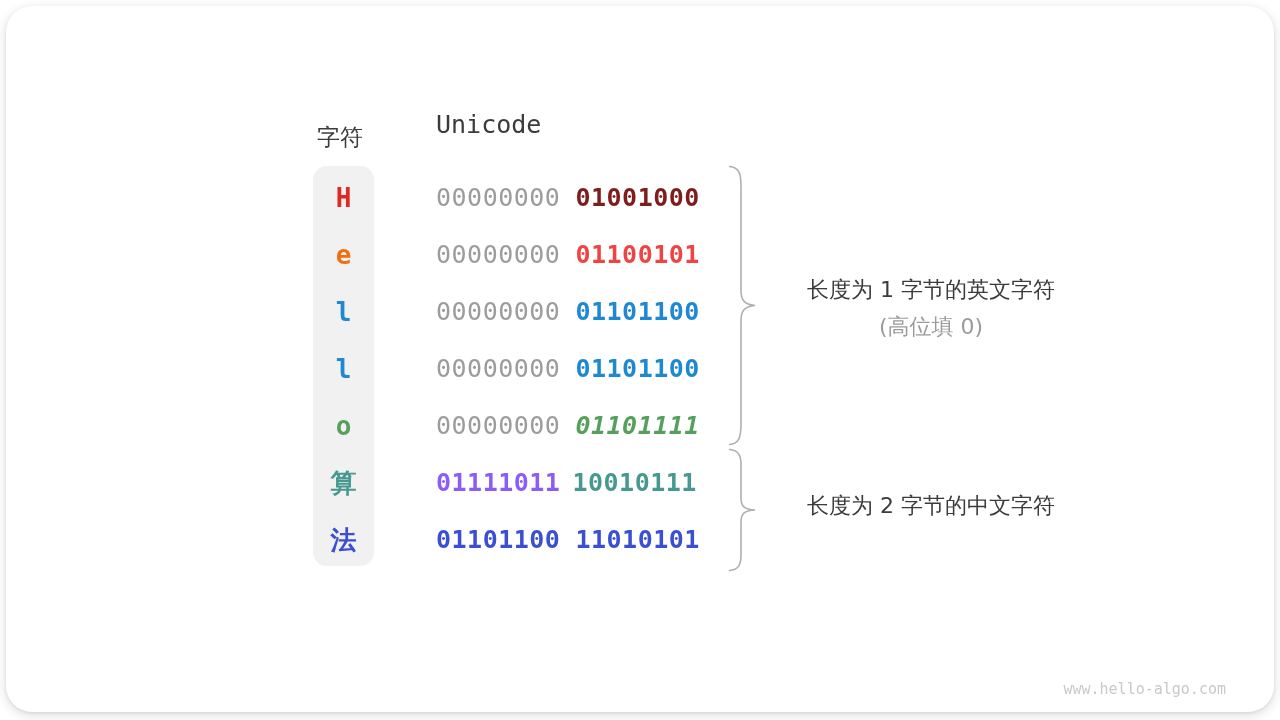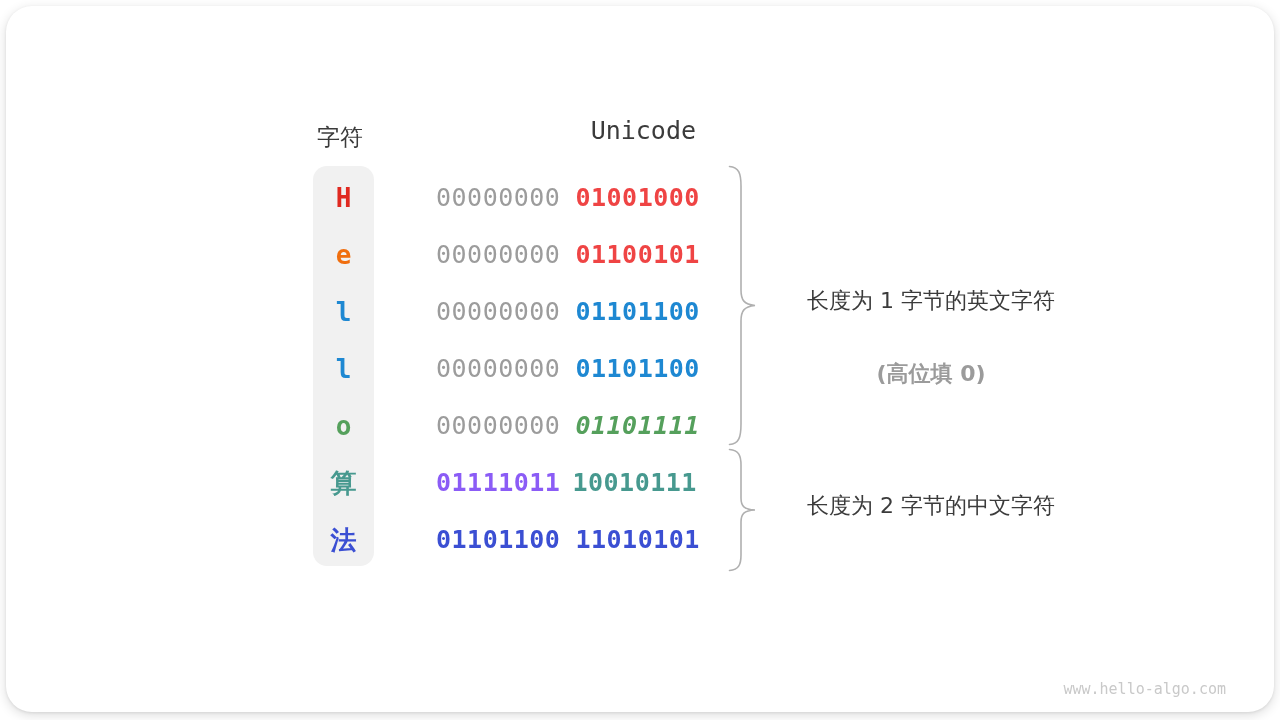--- a/index.html
+++ b/index.html
@@ -21,22 +21,22 @@
   .col-header {
     font-size: 23px;
     font-weight: 400;
     color: #3b3b3b;
   }
   .char-header {
     left: 303px; top: 116px; width: 62px;
     text-align: center;
   }
   .unicode-header {
-    left: 430px; top: 110px; width: 260px;
-    text-align: right;
+    left: 430px; top: 104px; width: 260px;
+    text-align: left;
     font-family: "DejaVu Sans Mono", monospace;
     font-size: 25px;
   }
   .char-pill {
     left: 307px; top: 160px;
     width: 61px; height: 400px;
     background: #f1f1f1;
     border-radius: 14px;
   }
   .row {
@@ -66,28 +66,27 @@
   .annotation {
     position: absolute;
     left: 750px; width: 350px;
     text-align: center;
     font-size: 22px;
     color: #3b3b3b;
     line-height: 37px;
   }
   .annotation .sub {
     color: #9b9b9b;
-    font-weight: 700;
-    margin-top: 36px;
+    font-weight: 400;
   }
   .annotation-2 {
     top: 487px;
     line-height: 26px;
   }
-  .annotation-1 { top: 276px; }
+  .annotation-1 { top: 265px; }
   .watermark {
     position: absolute;
     right: 48px; top: 674px;
     font-family: "DejaVu Sans Mono", monospace;
     font-size: 15px;
     color: #c9c9c9;
     margin-left: 35px;
   }
 </style>
 </head>
@@ -96,21 +95,21 @@
 <div class="card">
 
   <div class="abs col-header char-header">字符</div>
   <div class="abs col-header unicode-header">Unicode</div>
 
   <div class="abs char-pill"></div>
 
   <div id="rows">
       <div class="row" style="top: 164px;">
     <span class="char-cell" style="color: rgb(224, 41, 32);">H</span>
-    <span class="unicode-value"><span class="byte1" style="color: rgb(156, 156, 156); font-weight: 400;">00000000</span><span class="byte2" style="color: #ef4444;">01001000</span></span>
+    <span class="unicode-value"><span class="byte1" style="color: rgb(156, 156, 156); font-weight: 400;">00000000</span><span class="byte2" style="color: #7f1d1d;">01001000</span></span>
   </div>
       <div class="row" style="top: 221px;">
     <span class="char-cell" style="color: rgb(240, 110, 14);">e</span>
     <span class="unicode-value"><span class="byte1" style="color: rgb(156, 156, 156); font-weight: 400;">00000000</span><span class="byte2" style="color: #ef4444; text-align: center;">01100101</span></span>
   </div>
       <div class="row" style="top: 278px;">
     <span class="char-cell" style="color: rgb(30, 136, 210);">l</span>
     <span class="unicode-value"><span class="byte1" style="color: rgb(156, 156, 156); font-weight: 400;">00000000</span><span class="byte2" style="color: rgb(30, 136, 210);">01101100</span></span>
   </div>
       <div class="row" style="top: 335px;">

